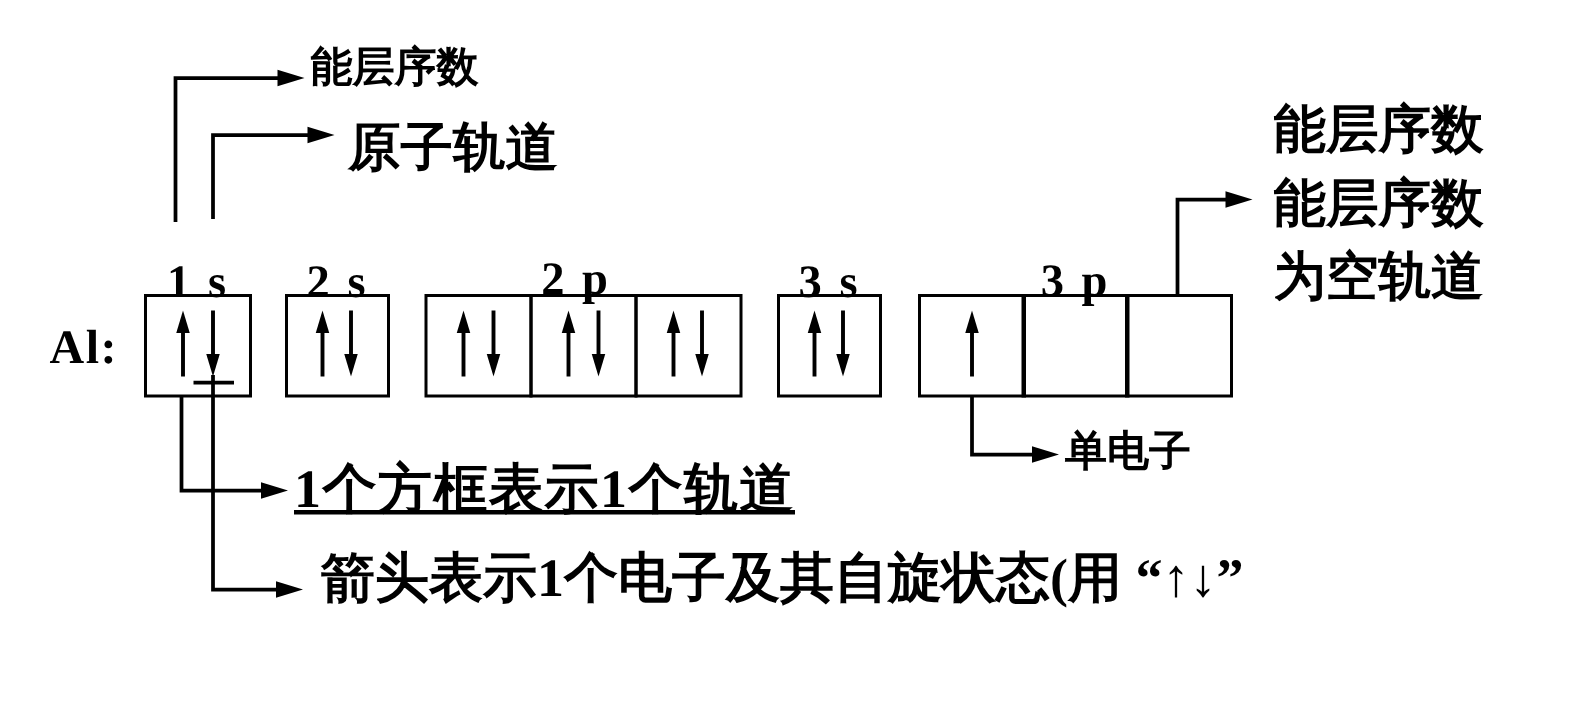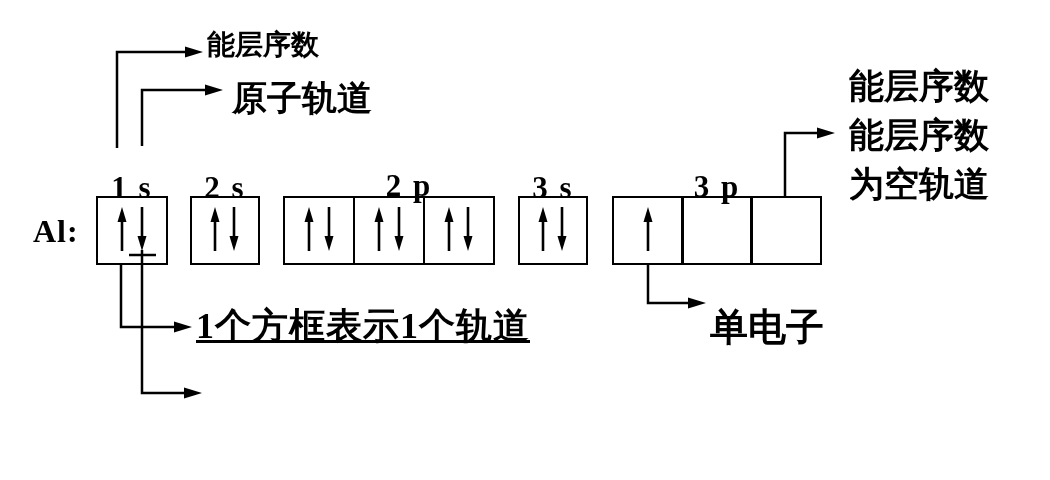--- a/index.html
+++ b/index.html
@@ -36,21 +36,21 @@
   .ea{position:absolute;top:8px;}
   .ea.up{left:calc(35% - 7px);}
   .ea.down{left:calc(64% - 7px);}
   .ea.center{left:calc(50% - 7px);}
   .anno{
     position:absolute;font-weight:bold;white-space:nowrap;z-index:2;
   }
   #anno-energy{left:207px;top:26px;font-size:28px;}
   #anno-orbital{left:232px;top:64px;font-size:35px;margin-top:11px;}
   #anno-empty{left:849px;top:62px;font-size:35px;line-height:49px;}
-  #anno-single{left:710px;top:282px;font-size:38px;margin-top:20px;}
+  #anno-single{left:710px;top:282px;font-size:28px;}
   #anno-box{left:196px;top:302px;font-size:36px;letter-spacing:1px;text-decoration:underline;}
   #anno-spin{left:214px;top:362px;font-size:36px;line-height:47px;}
 </style>
 </head>
 <body>
 
 <div id="stage">
 
   <svg id="overlay" width="1050" height="480" viewBox="0 0 1050 480">
     <g stroke="#000" stroke-width="2.5" fill="none">
@@ -77,21 +77,21 @@
     <g stroke="#000" stroke-width="2.5" fill="none">
       <path d="M648,264 V303 H689"></path>
       <polygon points="706,303 688,297.5 688,308.5" fill="#000" stroke="none"></polygon>
     </g>
   </svg>
 
   <div id="al-label">Al:</div>
 
   <div class="olabel" style="left:132px">1 s</div>
   <div class="olabel" style="left:225px">2 s</div>
-  <div class="olabel" style="left:409px;top:148px">2 p</div>
+  <div class="olabel" style="left:384px;top:148px">2 p</div>
   <div class="olabel" style="left:553px">3 s</div>
   <div class="olabel" style="left:717px;top:149px">3 p</div>
 
   <div class="boxrow" style="left:96px;width:72px">
     <div class="obox">
       <svg class="ea up" width="14" height="46" viewBox="0 0 14 46">
         <line x1="7" y1="45" x2="7" y2="13" stroke="#000" stroke-width="2.6"></line>
         <polygon points="7,1 2.5,16 11.5,16" fill="#000"></polygon>
       </svg>
       <svg class="ea down" width="14" height="46" viewBox="0 0 14 46">
@@ -174,15 +174,16 @@
   <div class="anno" id="anno-energy">能层序数</div>
   <div class="anno" id="anno-orbital">原子轨道</div>
   <div class="anno" id="anno-empty">
     <div>能层序数</div>
     <div>能层序数</div>
     <div>为空轨道</div>
   </div>
   <div class="anno" id="anno-single">单电子</div>
   <div class="anno" id="anno-box">1个方框表示1个轨道</div>
   <div class="anno" id="anno-spin">
+    <div>箭头表示1个电子及其自旋状态(用 “↑↓”</div>
   </div>
 
 </div>
 
 </body></html>

